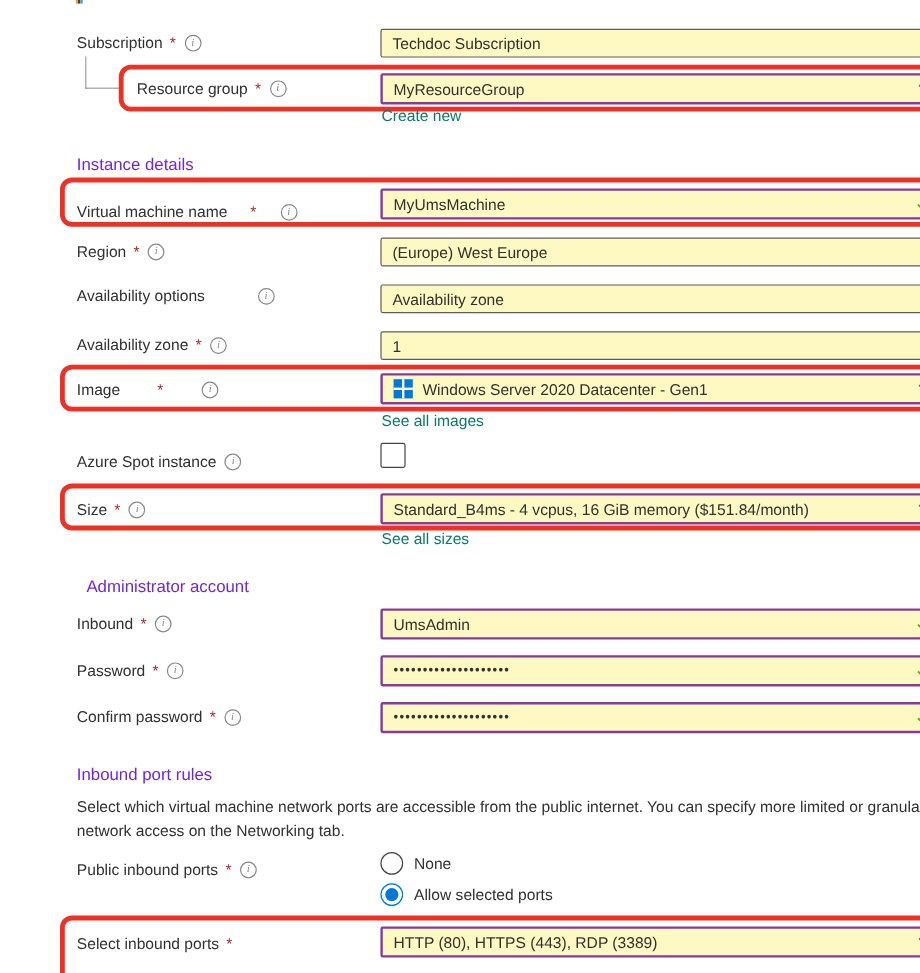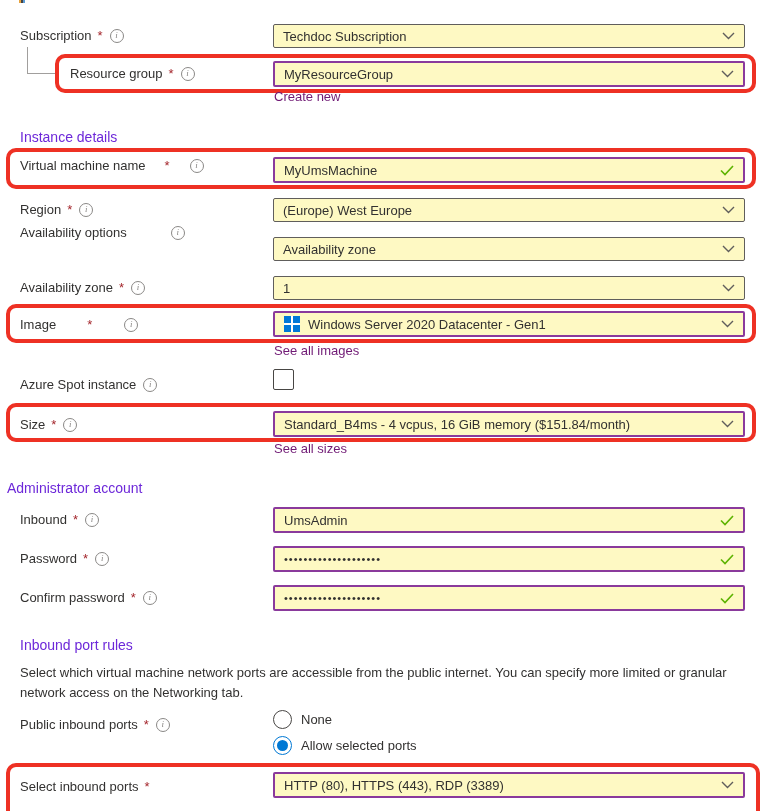--- a/index.html
+++ b/index.html
@@ -9,21 +9,21 @@
     color: #323130;
     font-size: 13px;
   }
   #screen {
     position: relative;
     width: 767px;
     height: 811px;
     background: #ffffff;
     overflow: hidden;
   }
-  .abs { position: absolute; }
+  .abs { position: absolute; margin-left: 44px; }
 
   
   .row-label {
     display: flex; align-items: center; gap: 7px;
     font-size: 13px; color: #323130; white-space: nowrap;
   }
   .req { color: #a4262c; font-size: 13px; margin-left: -1px; }
   .info-icon {
     width: 14px; height: 14px; border: 1px solid #8a8886; border-radius: 50%;
     color: #8a8886; font-size: 9px; font-style: italic; font-family: "Liberation Serif", serif;
@@ -36,21 +36,21 @@
     border: 1px solid #605e5c; border-radius: 2px; background: #fef9c3;
     display: flex; align-items: center; padding: 0 9px;
     font-size: 13px; color: #323130; white-space: nowrap; overflow: hidden;
     cursor: pointer;
   }
   .field.focused { border: 2px solid #8a3a9c; height: 26px; }
   .chevron { margin-left: auto; display: inline-flex; align-items: center; }
   .checkmark { margin-left: auto; display: inline-flex; align-items: center; }
 
   .section-header { font-size: 14px; font-weight: normal; color: #6d28d9; }
-  .link { color: #701a75; font-size: 13px; cursor: pointer; text-decoration: none; text-align: right; }
+  .link { color: #0f766e; font-size: 13px; cursor: pointer; text-decoration: none; text-align: right; }
 
   
   .red-box {
     border: 4px solid #ee3124; border-radius: 10px;
     pointer-events: none; background: transparent;
   }
 
   
   .conn { background: #a19f9d; }
 
@@ -132,21 +132,21 @@
           <path d="M1 1 L6.5 6.5 L12 1" fill="none" stroke="#605e5c" stroke-width="1.4"></path>
         </svg>
     </span>
   </div>
   <a class="abs link" style="left:274px; top:89px;">Create new</a>
 
   <div class="abs section-header" style="left:20px; top:129px;">Instance details</div>
 
   <div class="abs red-box" style="left:6px; top:148px; width:750px; height:41px;"></div>
 
-  <div class="abs row-label" style="left:20px; top:158px;gap:20px;">
+  <div class="abs row-label" style="left:20px; top:169px;gap:20px;">
     <span>Virtual machine name</span>
     <span class="req">*</span>
     <span class="info-icon">i</span>
   </div>
   <div class="abs field focused" style="top:157px;">
     <span>MyUmsMachine</span>
     <span class="checkmark">
       <svg width="14" height="11" viewBox="0 0 14 11">
           <path d="M1 5.5 L5 9.5 L13 1" fill="none" stroke="#5db300" stroke-width="1.6"></path>
         </svg>
@@ -160,21 +160,21 @@
   </div>
   <div class="abs field" style="top:198px;">
     <span>(Europe) West Europe</span>
     <span class="chevron">
       <svg width="13" height="8" viewBox="0 0 13 8">
           <path d="M1 1 L6.5 6.5 L12 1" fill="none" stroke="#605e5c" stroke-width="1.4"></path>
         </svg>
     </span>
   </div>
 
-  <div class="abs row-label" style="left:20px; top:225px;gap:44px;">
+  <div class="abs row-label" style="left:20px; top:239px;gap:44px;">
     <span>Availability options</span>
     <span class="info-icon">i</span>
   </div>
   <div class="abs field" style="top:237px;">
     <span>Availability zone</span>
     <span class="chevron">
       <svg width="13" height="8" viewBox="0 0 13 8">
           <path d="M1 1 L6.5 6.5 L12 1" fill="none" stroke="#605e5c" stroke-width="1.4"></path>
         </svg>
     </span>
@@ -228,21 +228,21 @@
   <div class="abs field focused" style="top:411px;">
     <span>Standard_B4ms - 4 vcpus, 16 GiB memory ($151.84/month)</span>
     <span class="chevron">
       <svg width="13" height="8" viewBox="0 0 13 8">
           <path d="M1 1 L6.5 6.5 L12 1" fill="none" stroke="#605e5c" stroke-width="1.4"></path>
         </svg>
     </span>
   </div>
   <a class="abs link" style="left:274px; top:441px;">See all sizes</a>
 
-  <div class="abs section-header" style="left:7px; top:480px;">Administrator account</div>
+  <div class="abs section-header" style="left:28px; top:480px;">Administrator account</div>
 
   <div class="abs row-label" style="left:20px; top:512px;">
     <span>Inbound</span>
     <span class="req">*</span>
     <span class="info-icon">i</span>
   </div>
   <div class="abs field focused" style="top:507px;">
     <span>UmsAdmin</span>
     <span class="checkmark">
       <svg width="14" height="11" viewBox="0 0 14 11">

